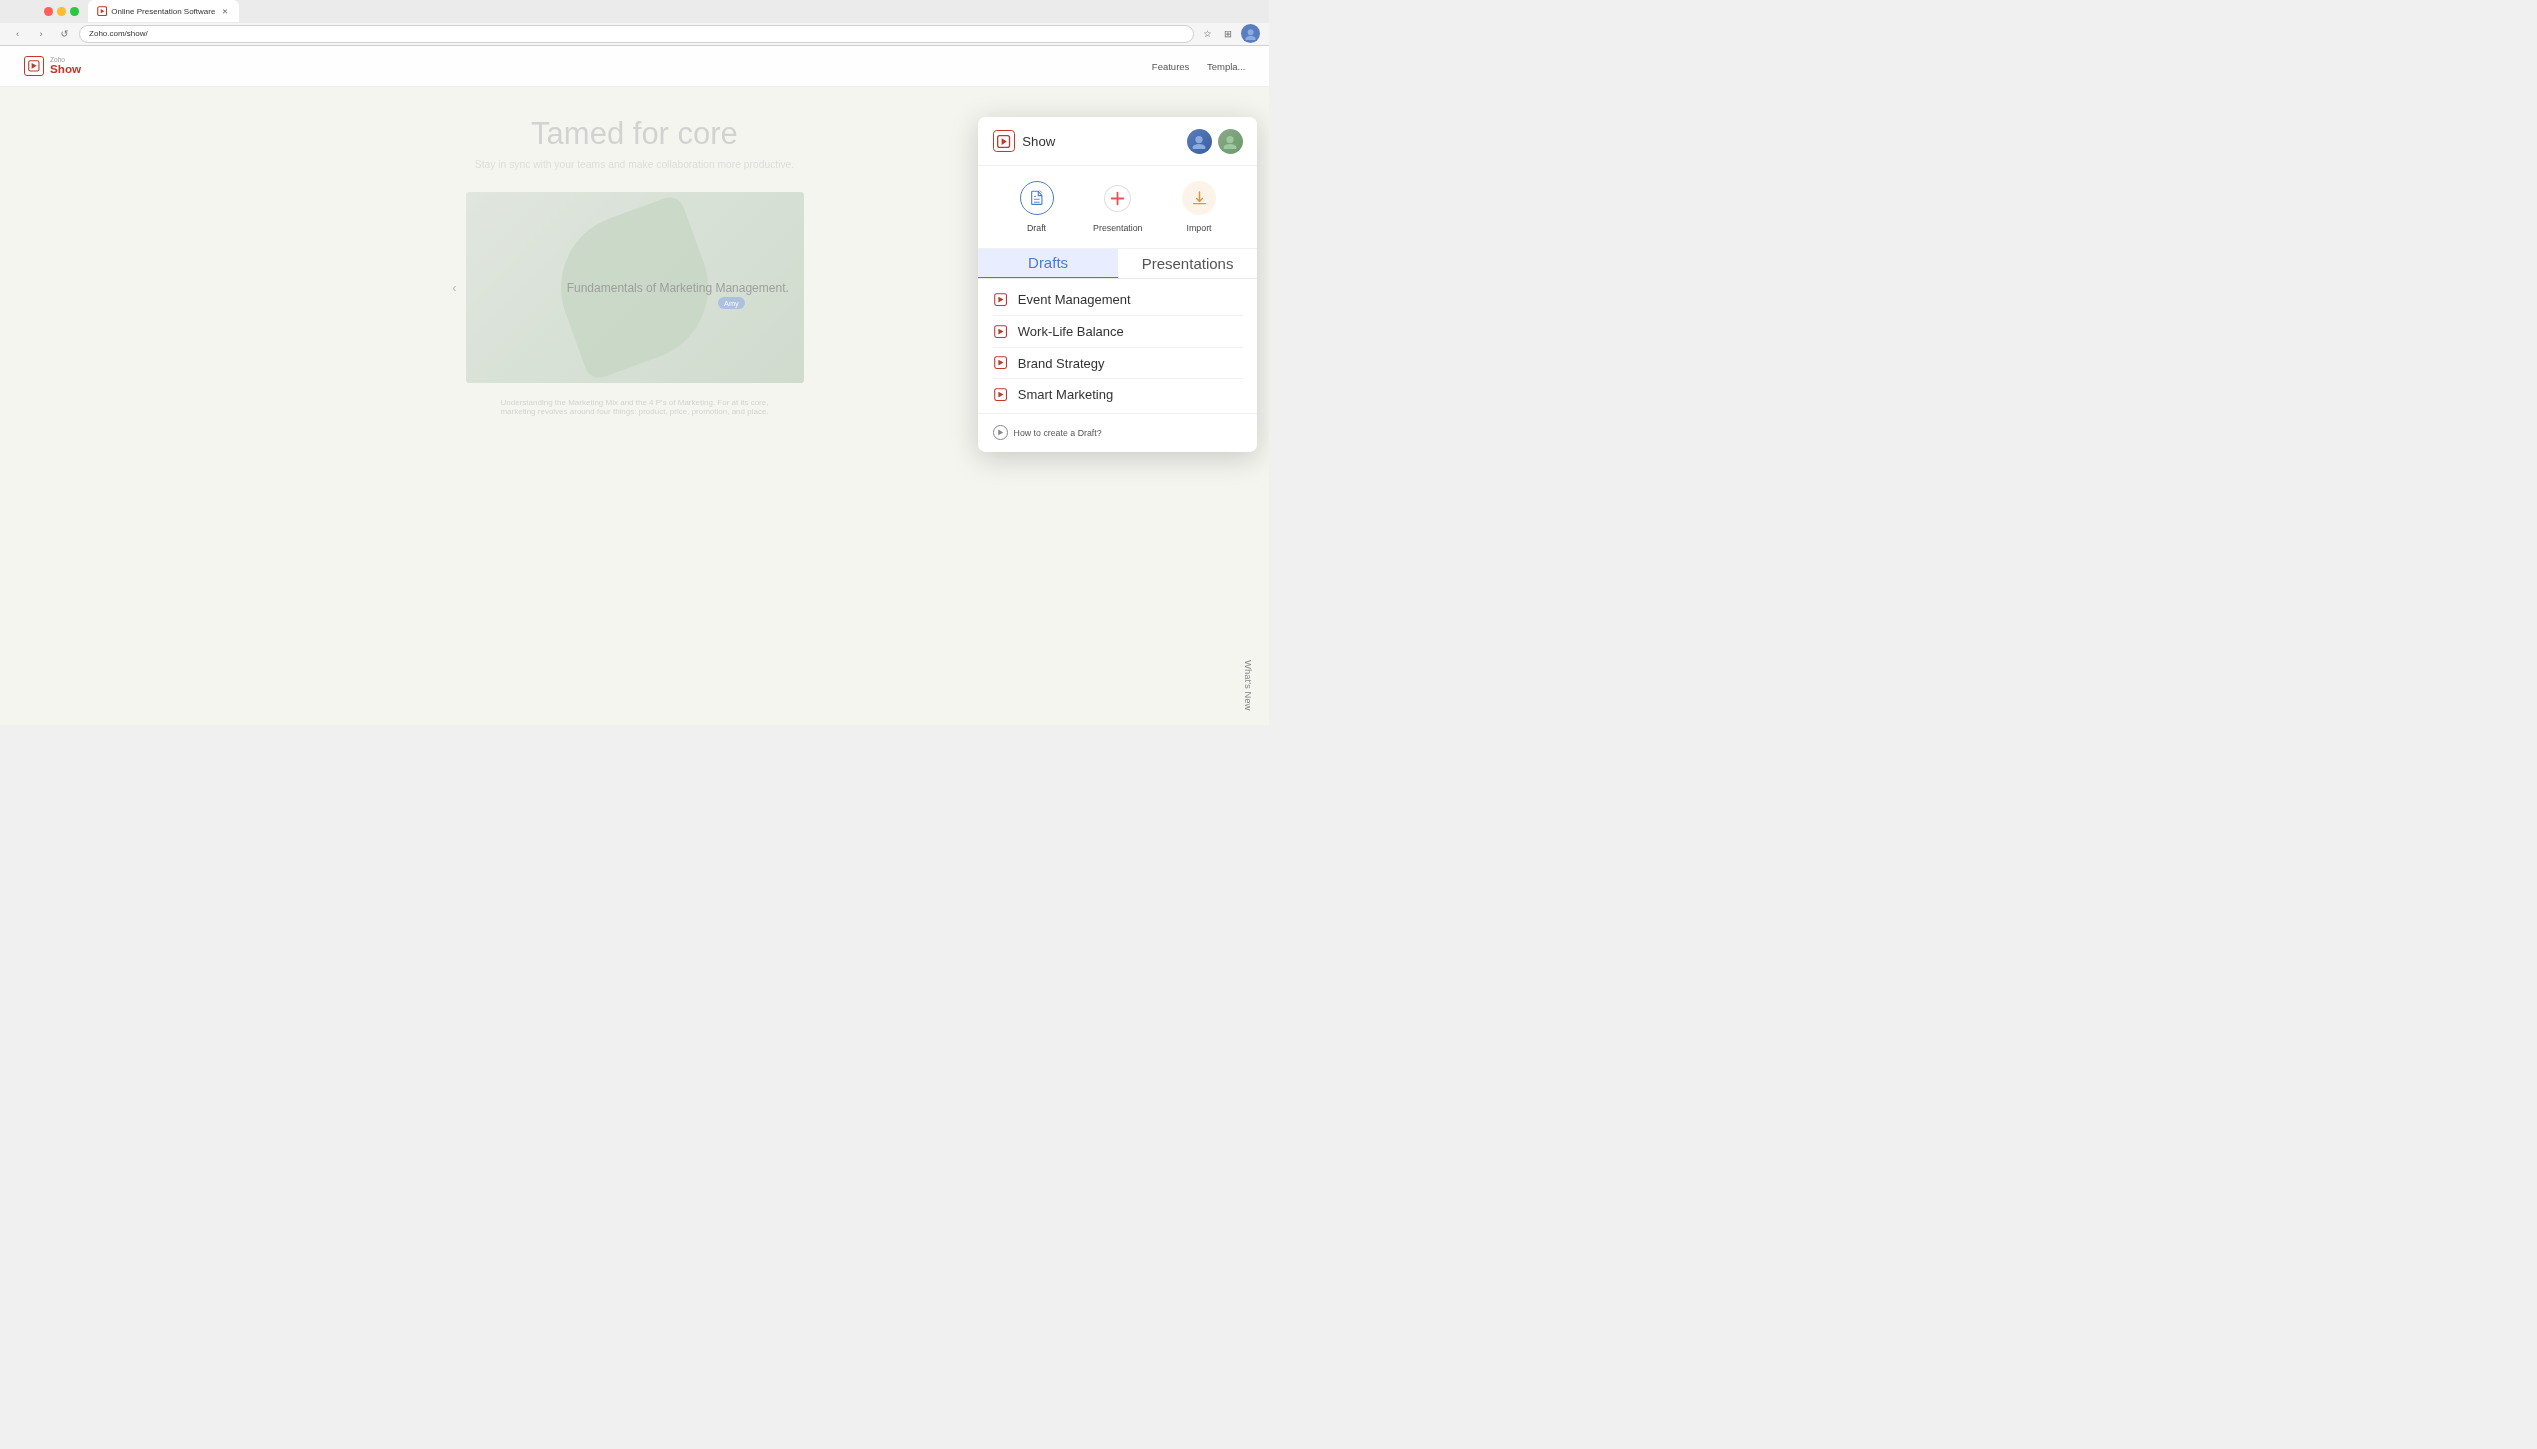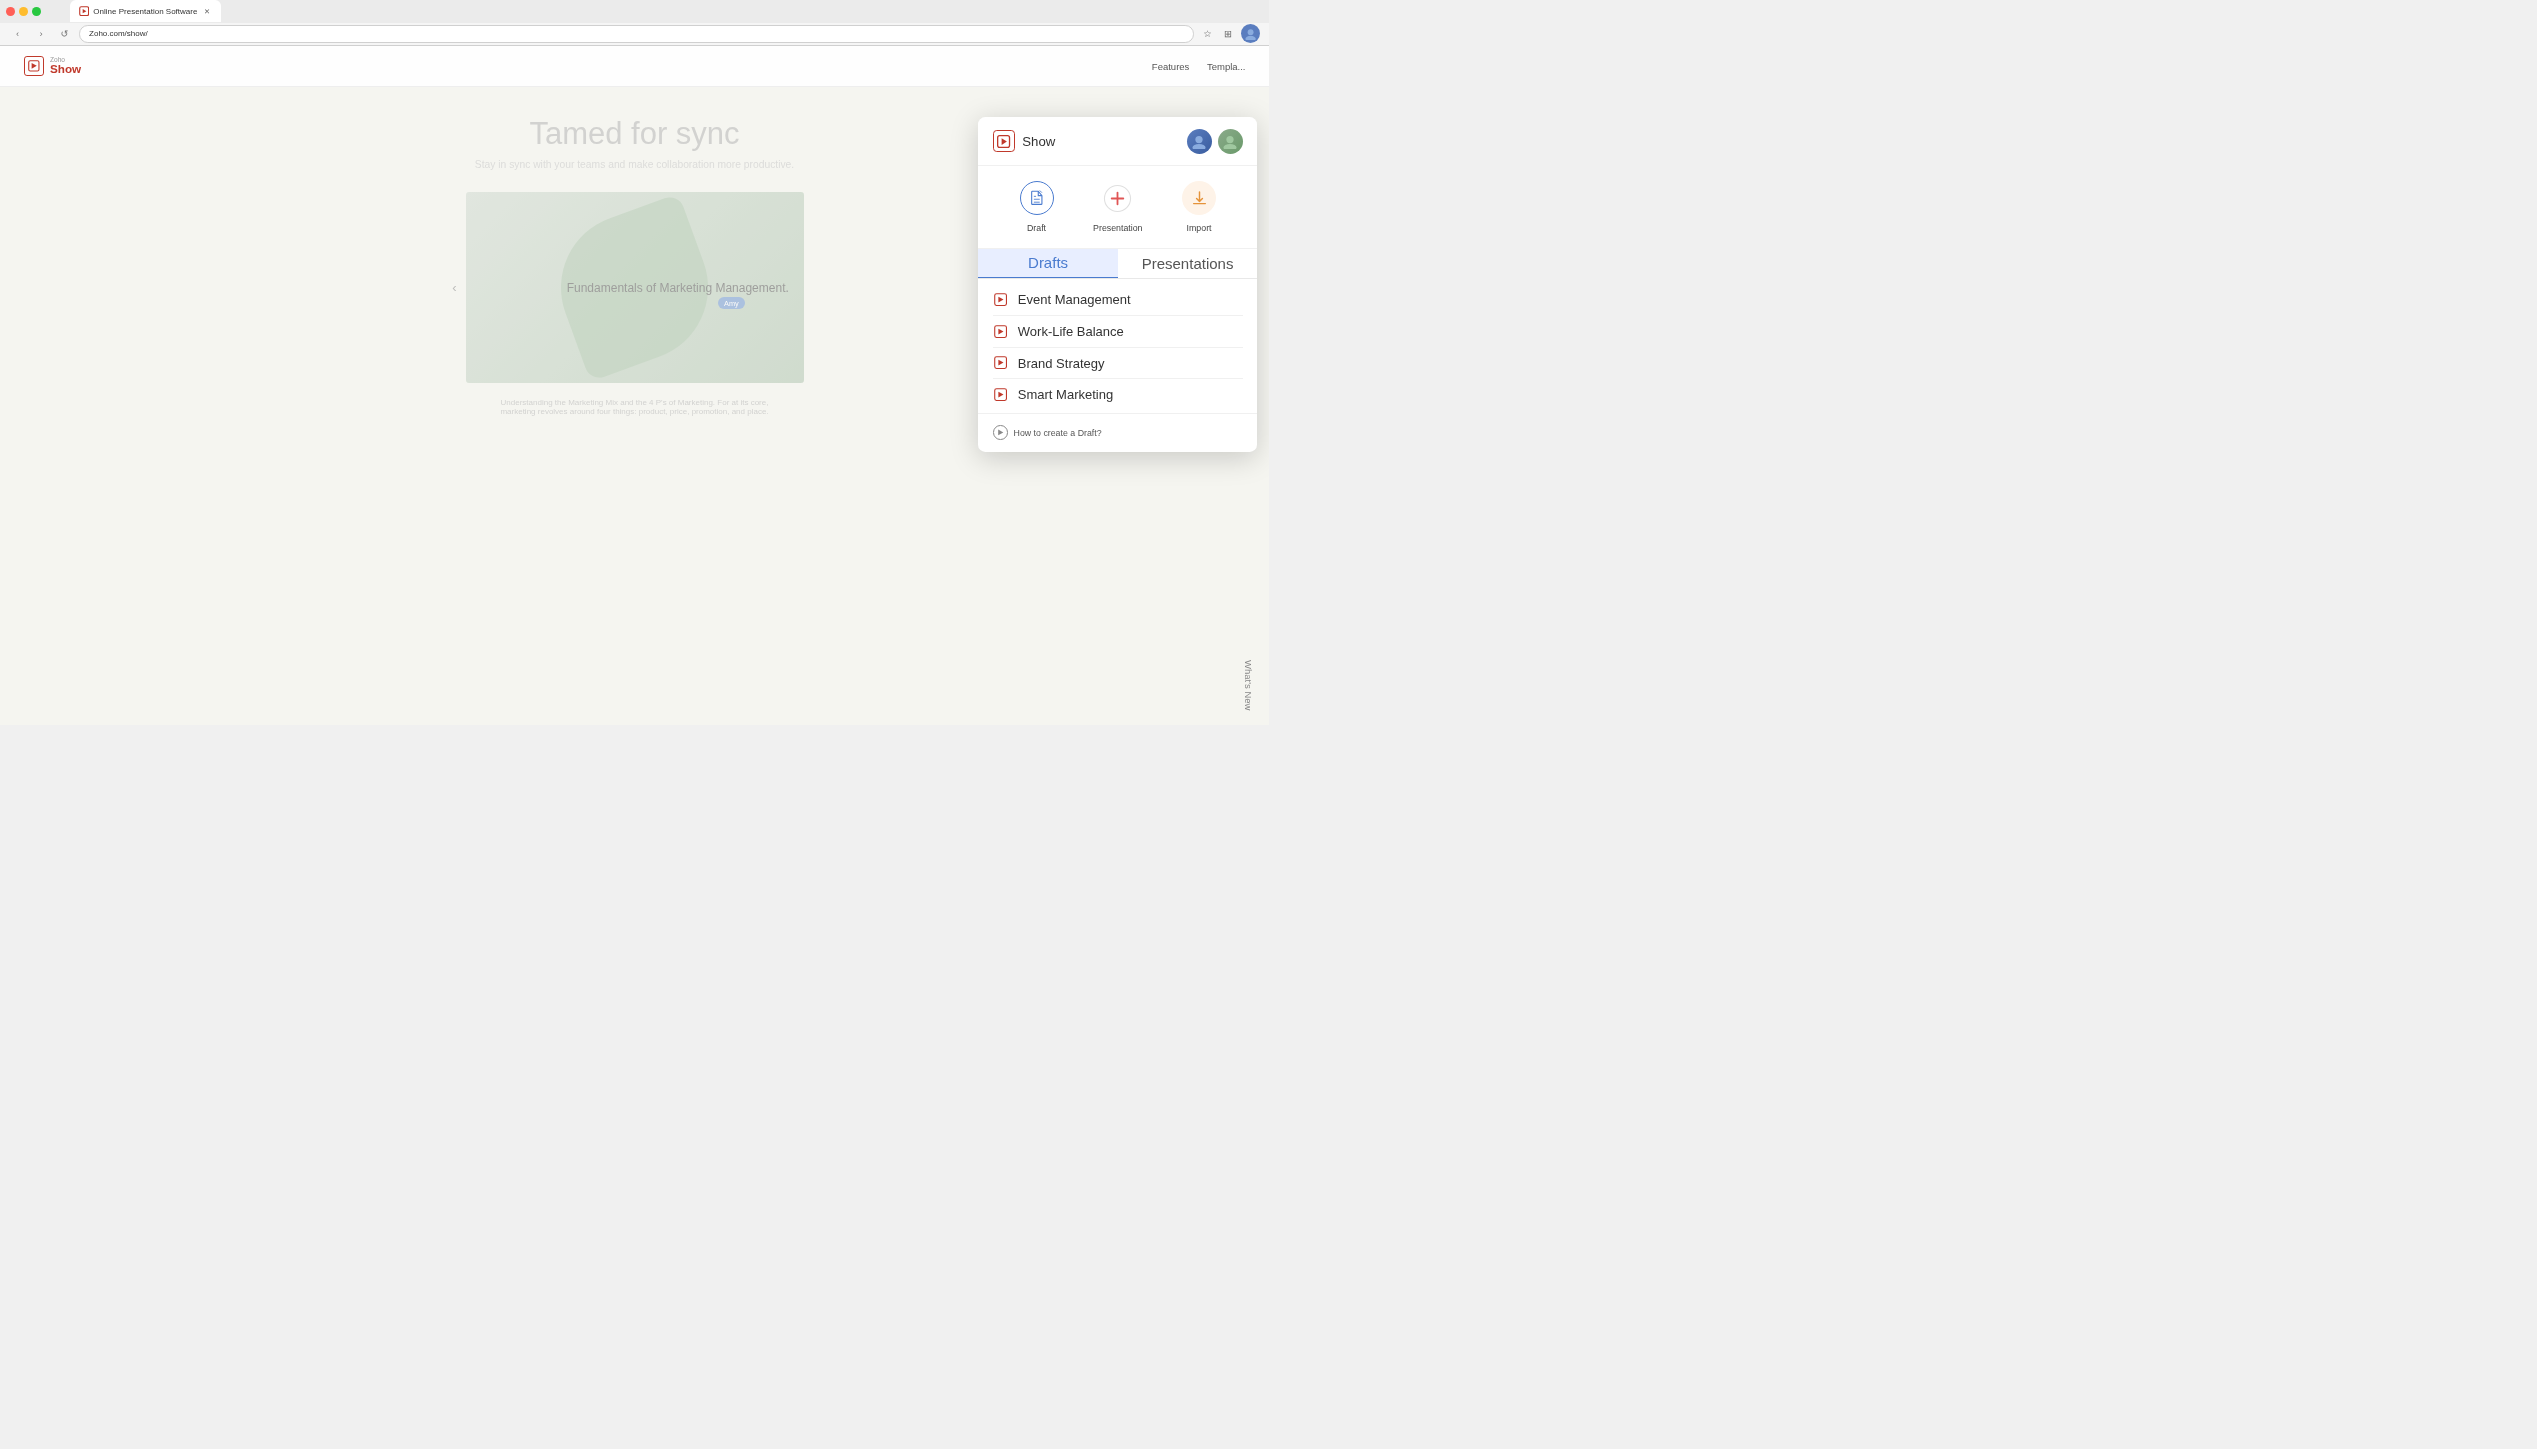--- a/index.html
+++ b/index.html
@@ -21,21 +21,22 @@
       display: flex;
       flex-direction: column;
       border-bottom: 0.7px solid #d0d0d0;
     }
 
     .tab-bar {
       display: flex;
       align-items: center;
       height: 25px;
       padding: 0 5.9px;
-      gap: 20px;
+      gap: 0;
+      margin-left: 38px;
     }
 
     .window-controls {
       display: flex;
       gap: 4.4px;
       margin-right: 8.8px;
       align-items: center;
     }
 
     .control-dot {
@@ -590,21 +591,21 @@
         <span class="site-logo-zoho">Zoho</span>
         <span class="site-logo-show">Show</span>
       </div>
     </div>
     <div class="site-nav-spacer"></div>
     <span class="site-nav-link">Features</span>
     <span class="site-nav-link">Templa...</span>
   </div>
 
   <div class="site-main">
-    <h1 class="hero-title">Tamed for sync</h1>
+    <h1 class="hero-title">Tamed for core</h1>
     <p class="hero-subtitle">Stay in sync with your teams and make collaboration more productive.</p>
 
     <div style="position:relative;">
       <div class="slide-preview">
         <div class="slide-leaf-bg">
           <div class="leaf-shape"></div>
         </div>
         <div class="slide-text-overlay">
           <span>Fundamentals of Marketing Management.</span>
         </div>

